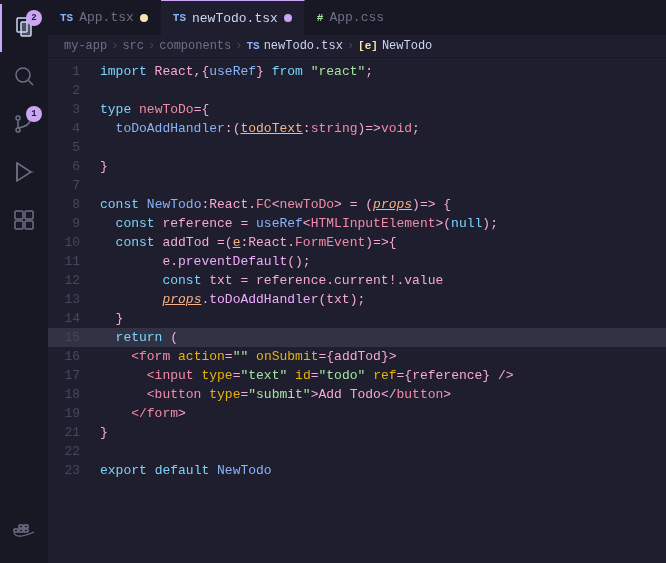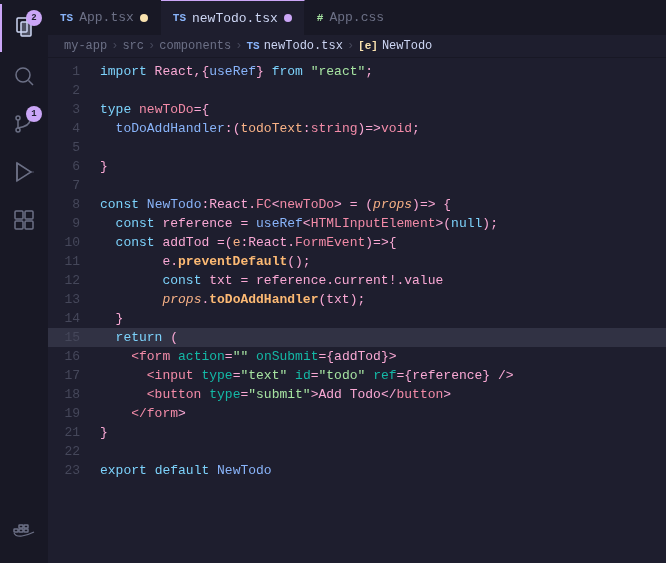--- a/index.html
+++ b/index.html
@@ -170,26 +170,26 @@
       white-space: pre;
       font-size: 13px;
     }
 
     
     .kw { color: #7dd3fc; } 
     .fn { color: #89b4fa; } 
     .str { color: #a6e3a1; } 
     .type { color: #f38ba8; }
     .prop { color: #89b4fa; } 
-    .param { color: #fab387; } 
+    .param { color: #fab387; text-decoration: underline; } 
     .jsx-tag { color: #f38ba8; margin-top: 8px; } 
-    .jsx-attr { color: #14b8a6; } 
+    .jsx-attr { color: #eab308; } 
     .jsx-str { color: #a6e3a1; }
     .plain { color: #f9a8d4; }
-    .method { color: #fdba74; font-weight: bold; }
+    .method { color: #f0abfc; }
     .italic { font-style: italic; }
   </style>
 </head>
 <body>
 
 <div class="activity-bar">
   <div class="activity-bar-top">
     <div class="activity-icon active" title="Explorer">
       <svg viewBox="0 0 24 24" fill="none" stroke="currentColor" stroke-width="1.5">
         <rect x="4" y="2" width="10" height="14" rx="1"></rect>

